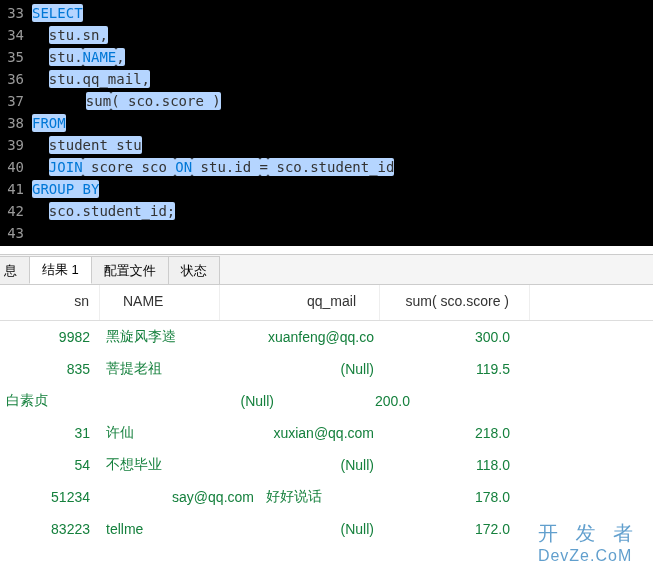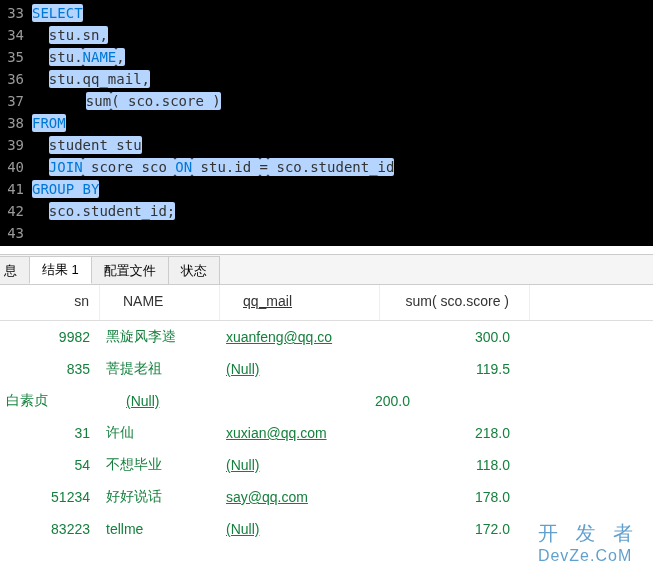--- a/index.html
+++ b/index.html
@@ -93,21 +93,21 @@
     }
     .results-body .cell {
       padding: 6px 6px;
       font-size: 14px;
       color: #15803d;
       overflow: hidden;
       white-space: nowrap;
     }
     .col-sn { width: 100px; text-align: right; padding-right: 10px !important; }
     .col-name { width: 120px; text-align: left; }
-    .col-mail { width: 160px; text-align: left; text-decoration: underline; }
+    .col-mail { width: 160px; text-align: right; }
     .col-score { width: 150px; text-align: right; padding-right: 20px !important; }
     .null { color: #aaa; }
     .watermark {
       position: absolute;
       right: 14px;
       bottom: 10px;
       color: #0d6cb3;
       opacity: 0.65;
       font-size: 20px;
       letter-spacing: 6px;
@@ -210,22 +210,22 @@
         <div class="cell col-score">218.0</div>
       </div>
       <div class="row">
         <div class="cell col-sn">54</div>
         <div class="cell col-name">不想毕业</div>
         <div class="cell col-mail null">(Null)</div>
         <div class="cell col-score">118.0</div>
       </div>
       <div class="row">
         <div class="cell col-sn">51234</div>
+        <div class="cell col-mail">say@qq.com</div>
         <div class="cell col-name">好好说话</div>
-        <div class="cell col-mail">say@qq.com</div>
         <div class="cell col-score">178.0</div>
       </div>
       <div class="row">
         <div class="cell col-sn">83223</div>
         <div class="cell col-name">tellme</div>
         <div class="cell col-mail null">(Null)</div>
         <div class="cell col-score">172.0</div>
       </div>
     </div>
 </div>

